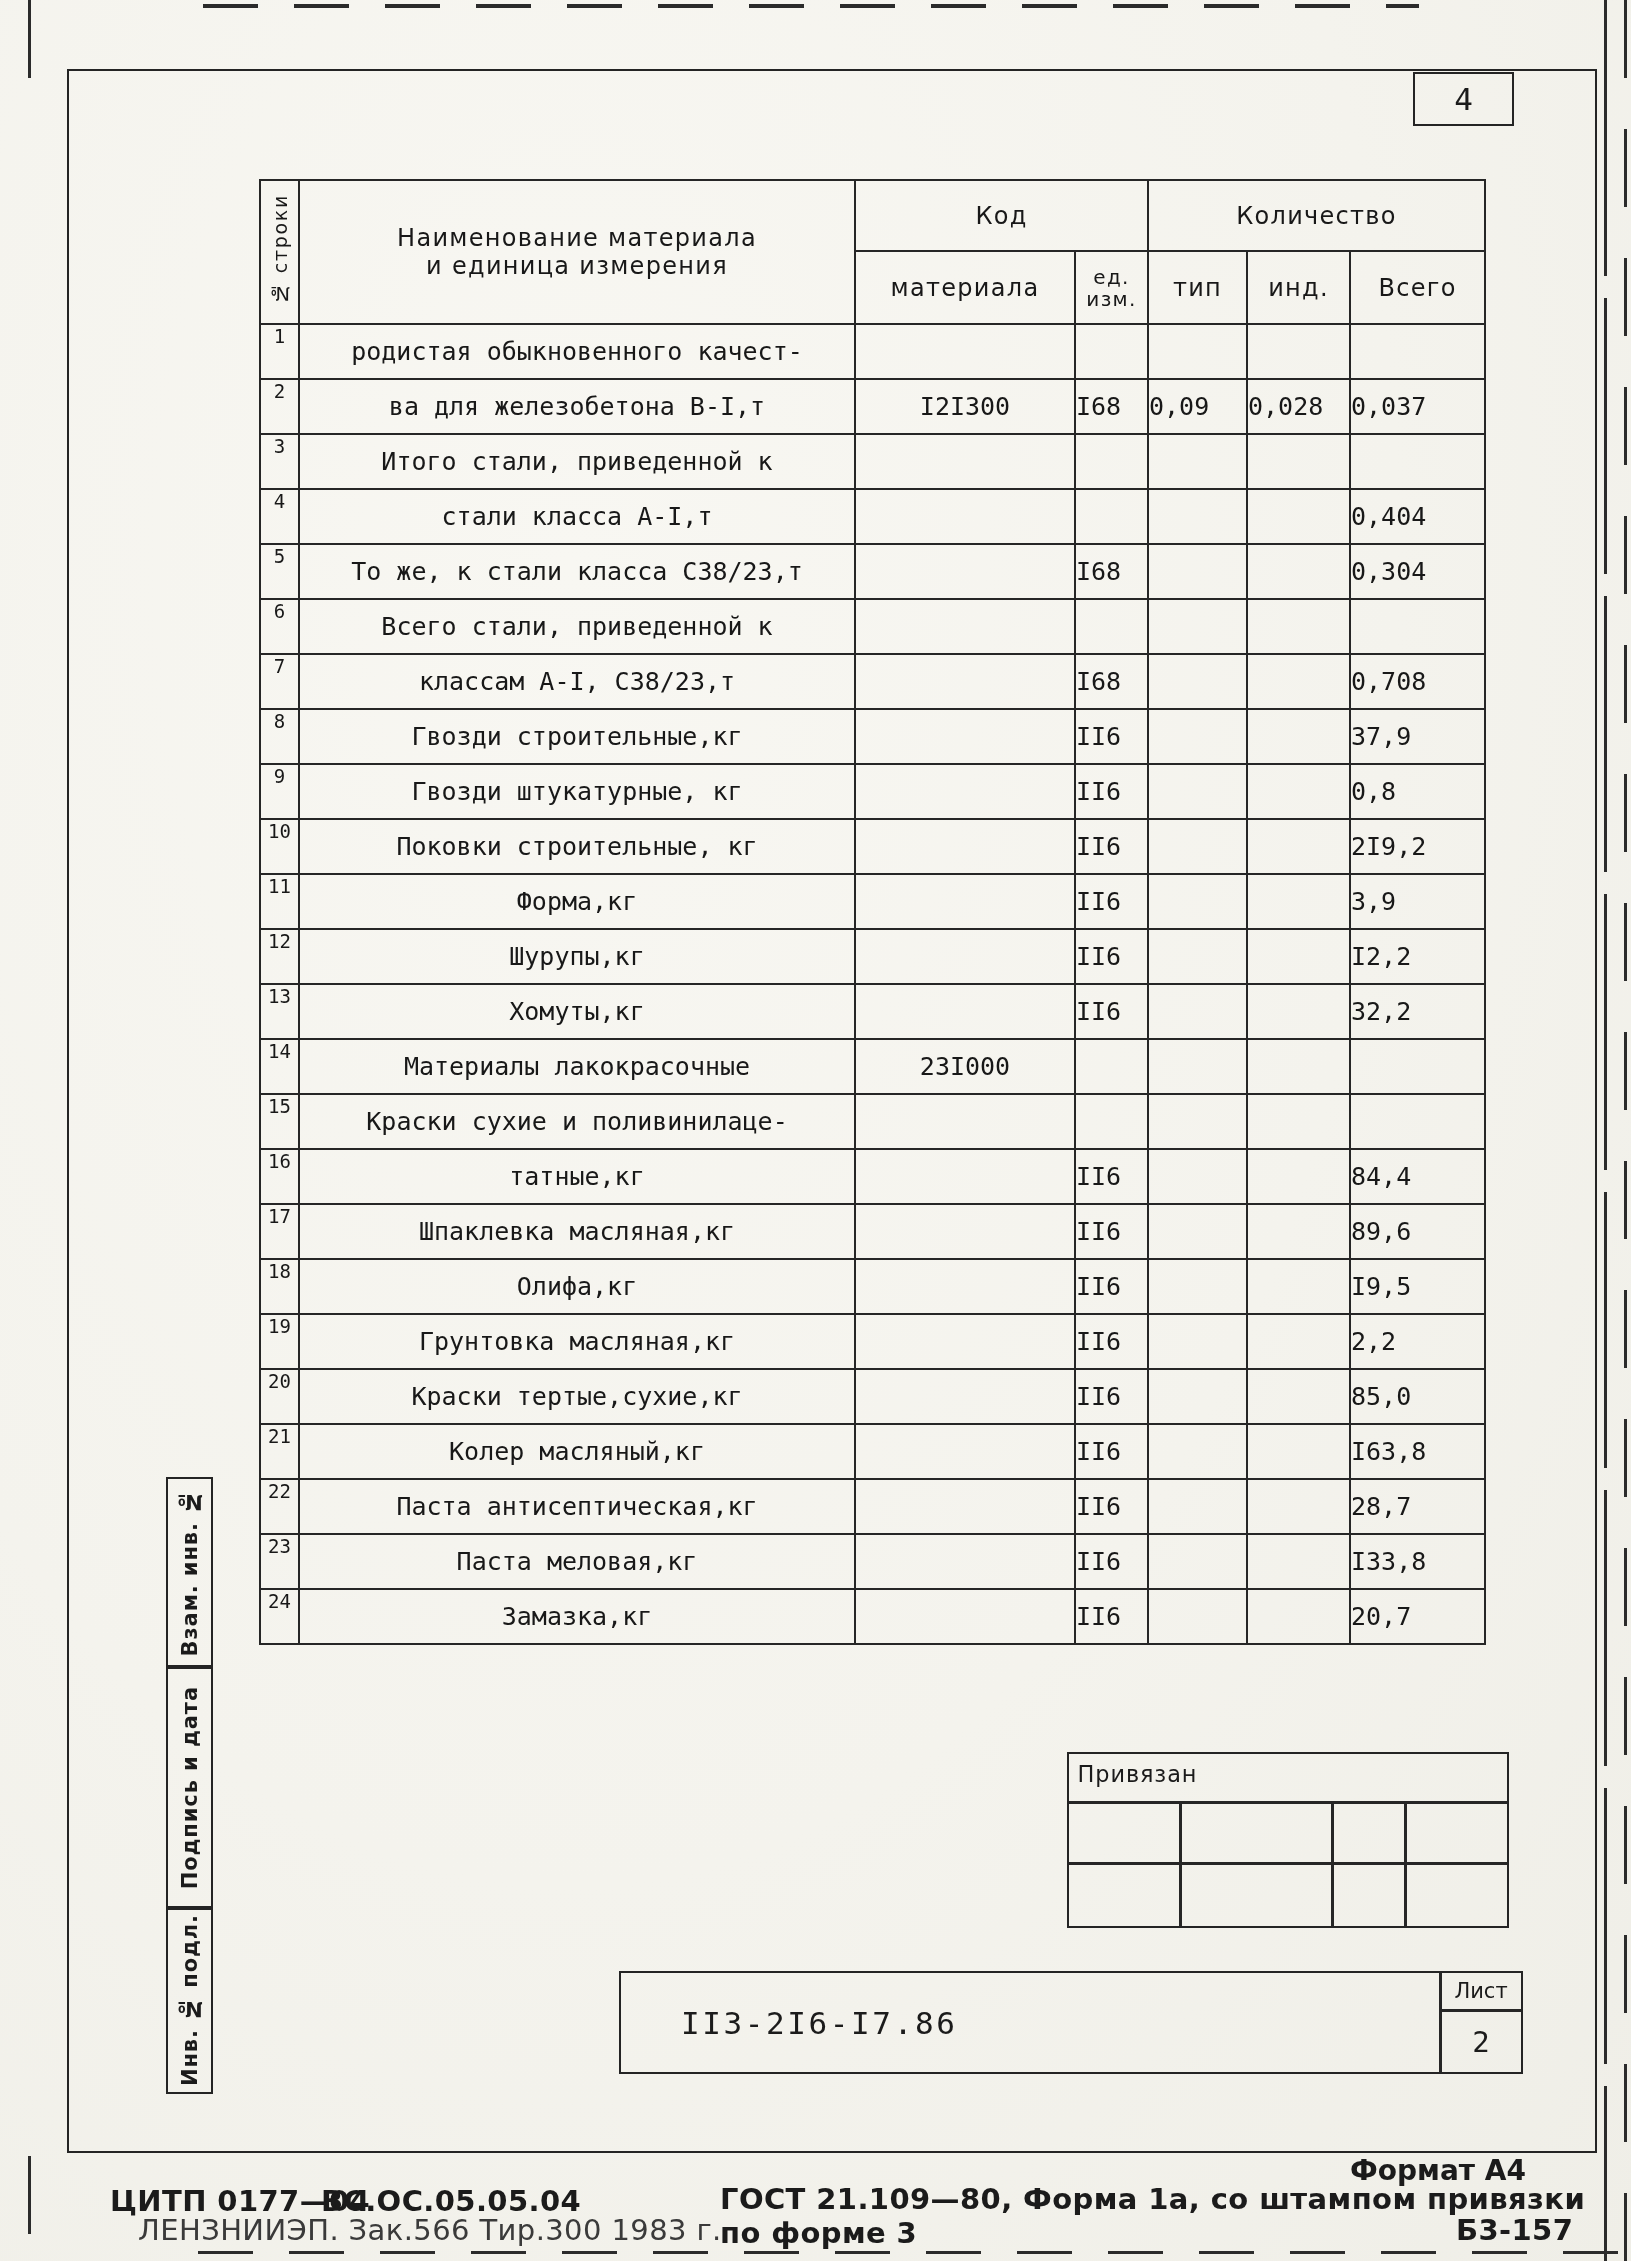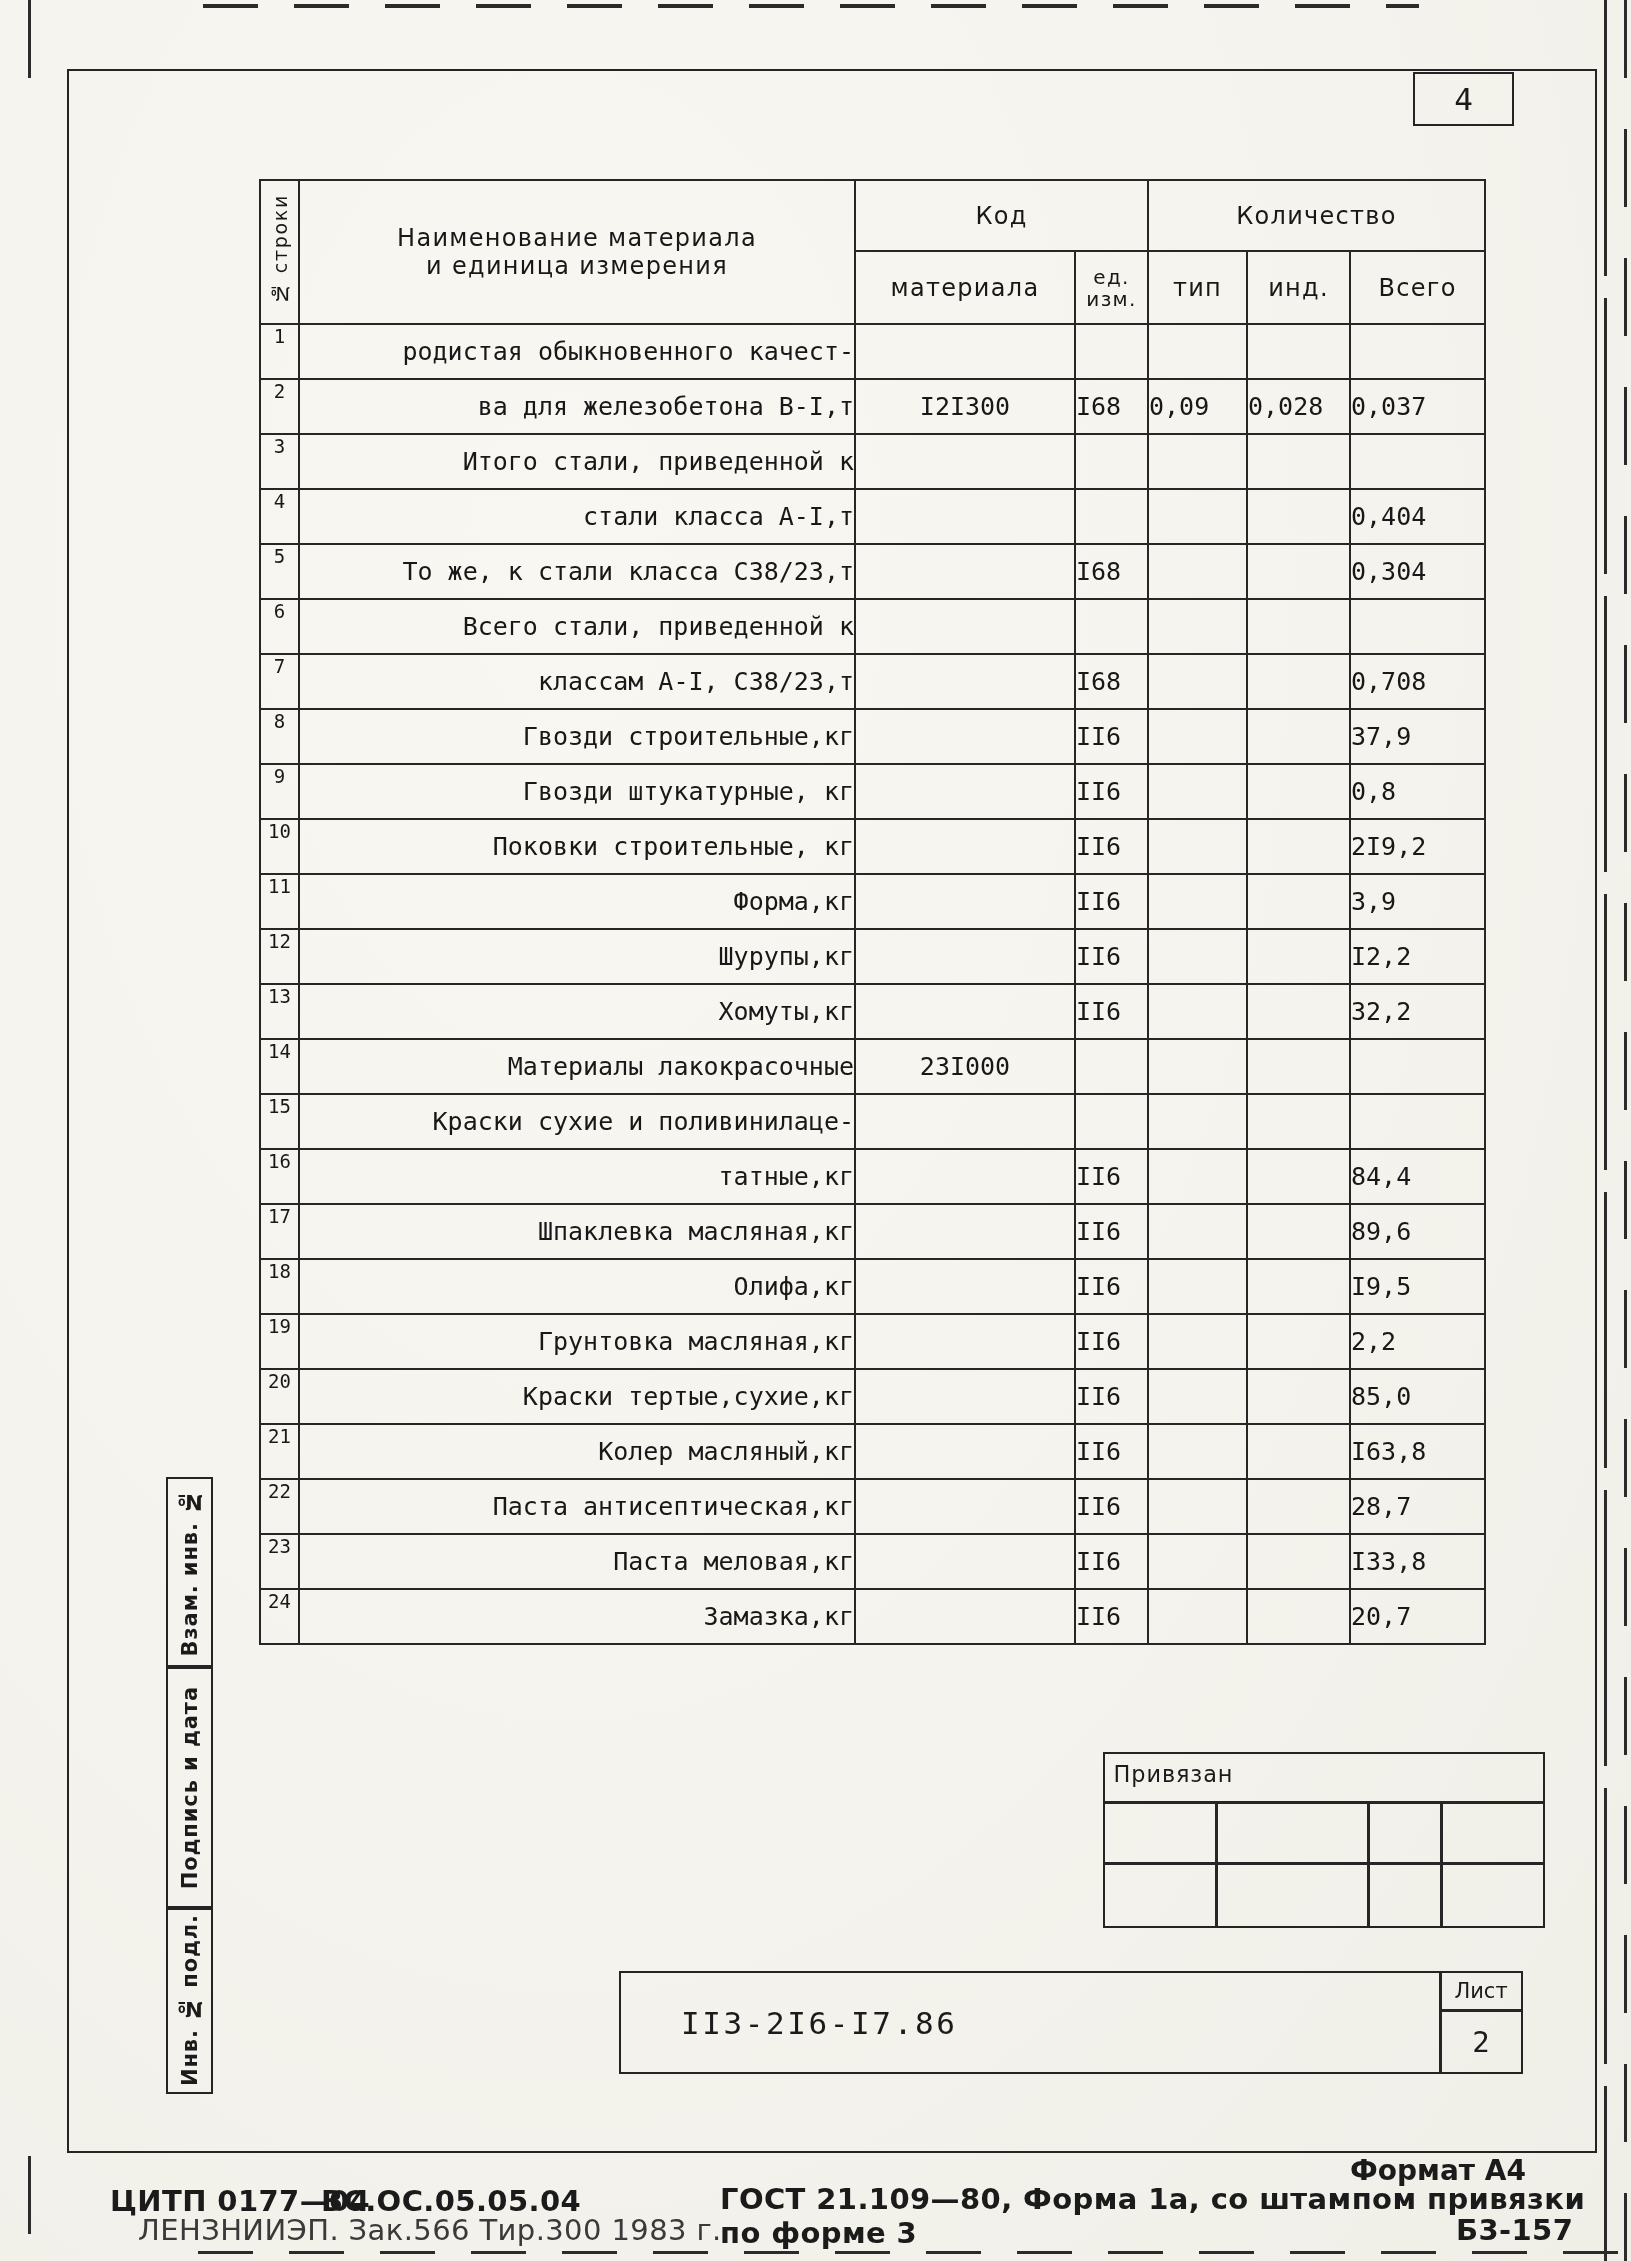--- a/index.html
+++ b/index.html
@@ -16,30 +16,30 @@
     display:flex; align-items:center; justify-content:center; font-size:31px; font-family:"DejaVu Sans Mono", monospace;}
   
   table.mat{position:absolute; left:259px; top:179px; width:1226px; border-collapse:collapse; table-layout:fixed;
     font-family:"DejaVu Sans Mono", monospace; font-size:25px; color:#181818;}
   table.mat th, table.mat td{border:2.6px solid #262626; padding:0; overflow:hidden; white-space:nowrap;}
   table.mat thead th{font-family:"DejaVu Sans", sans-serif; font-weight:normal; font-size:24px; letter-spacing:1.3px; text-align:center; vertical-align:middle;}
   .h-unit{font-size:20px !important; line-height:1.1;}
   .vert{writing-mode:vertical-rl; transform:rotate(180deg); display:inline-block; font-size:19px; letter-spacing:1.7px;}
   tbody tr{height:55px;}
   .c-num{text-align:center; vertical-align:top; font-size:19px; padding-top:4.3px;}
-  .c-name{text-align:right; padding-left:12px; vertical-align:middle;}
+  .c-name{text-align:center; padding-left:12px; vertical-align:middle;}
   .c-code{text-align:center; vertical-align:middle;}
   .c-unit{text-align:left; padding-left:5.2px; vertical-align:middle;}
   .c-type,.c-ind,.c-total{text-align:left; padding-left:7px; vertical-align:middle;}
   
   .side-box{position:absolute; left:166px; width:43px; border:2.6px solid #242424;
     display:flex; align-items:center; justify-content:center;}
   .side-box .vert{font-size:21px; letter-spacing:0.9px; font-weight:bold;}
   
-  .pv-block{position:absolute; left:1067px; top:1752px; width:438px; height:172px; border:2.6px solid #242424;margin-left:36px;}
+  .pv-block{position:absolute; left:1067px; top:1752px; width:438px; height:172px; border:2.6px solid #242424;}
   .pv-label{position:absolute; left:8.6px; top:7px; font-size:22.4px; letter-spacing:0.9px;}
   .pv-hline{position:absolute; left:0; width:100%; height:2.6px; background:#262626;}
   .pv-vline{position:absolute; width:2.6px; background:#262626;}
   .inv-row{position:absolute; left:1067px; top:1925px; width:438px; height:46px; border:2.6px solid #242424;}
   .inv-row .lbl{position:absolute; left:10.3px; top:8.6px; font-size:22.4px;}
   .inv-row .vline{position:absolute; left:262px; top:0; width:2.6px; height:100%; background:#262626;}
   
   .title-block{position:absolute; left:619px; top:1971px; width:900px; height:99px; border:2.6px solid #242424;}
   .tb-num{position:absolute; left:60px; top:0; height:100%; display:flex; align-items:center;
     font-family:"DejaVu Sans Mono", monospace; font-size:31px; letter-spacing:2.6px;}

